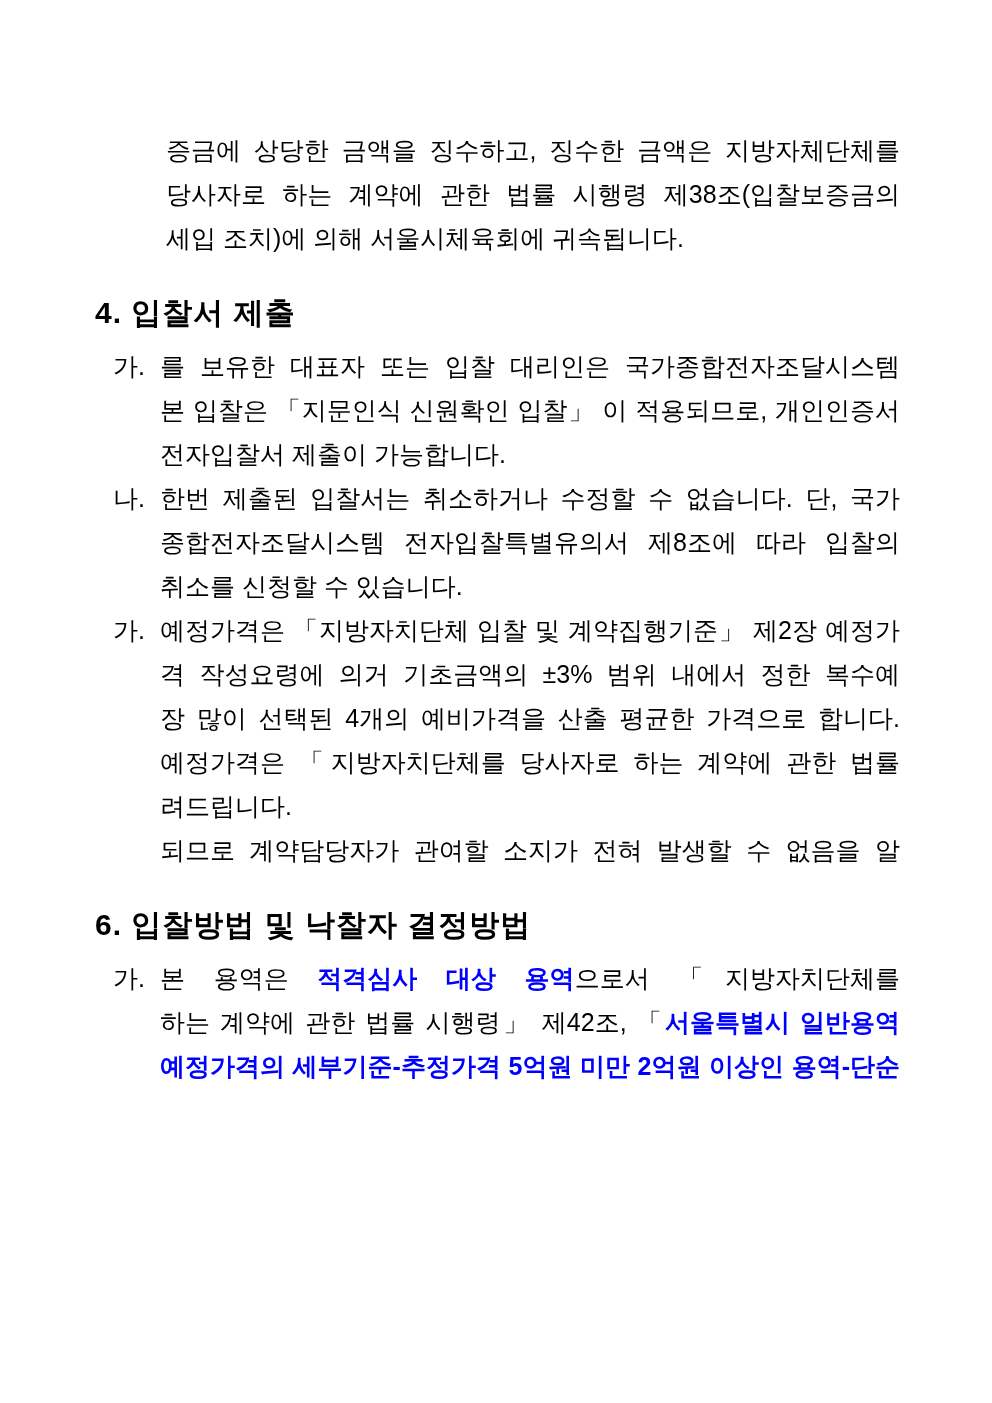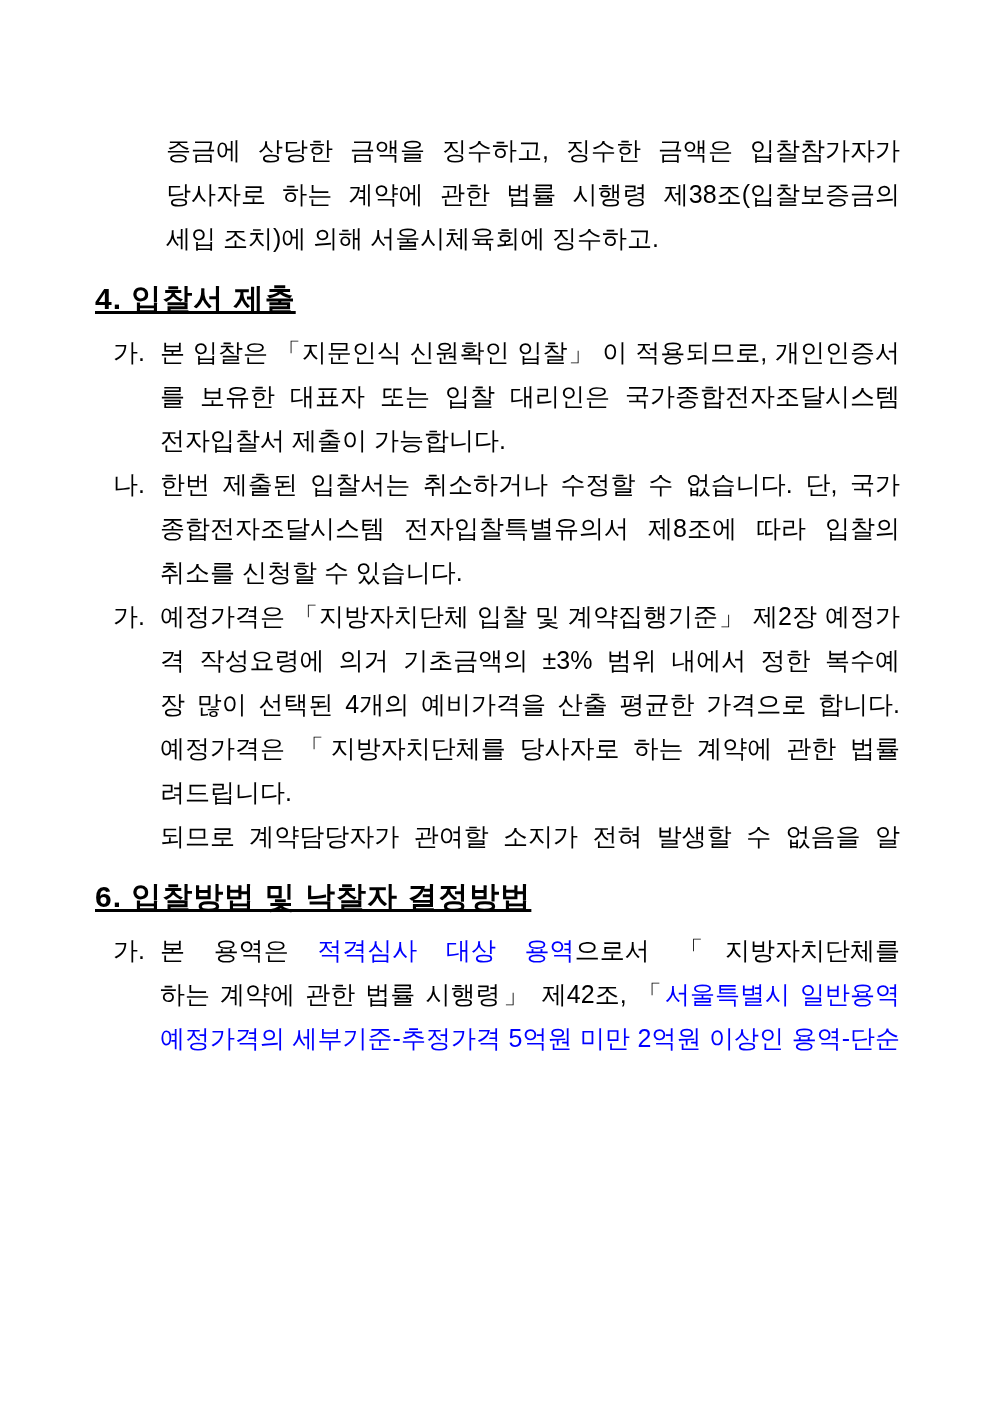--- a/index.html
+++ b/index.html
@@ -38,59 +38,58 @@
   
   .intro {
     margin-left: 71px; 
   }
   
   .heading {
     font-size: 30px;
     font-weight: bold;
     line-height: 46px;
     height: 46px;
-    margin-top: 16px;
+    margin-top: 30px;
     margin-bottom: 8px;
     letter-spacing: 1px;
     text-align: left;
     text-align-last: left;
-    text-decoration: underline;
   }
   
   .item {
     position: relative;
     padding-left: 65px; 
   }
   .item .label {
     position: absolute;
     left: 18px; 
     top: 0;
     font-size: 25px;
     line-height: 44px;
   }
   .seg { color: var(--ink, #000000); margin-top: 36px; }
-  .seg.blue { color: var(--blue, #0000ff); }
+  .seg.blue { color: var(--blue, #0000ff); font-weight: bold; }
 </style>
 </head>
 <body>
 
 <div class="doc">
 
   <div class="intro">
-    <div class="line">증금에 상당한 금액을 징수하고, 징수한 금액은 입찰참가자가</div>
+    <div class="line">증금에 상당한 금액을 징수하고, 징수한 금액은 지방자체단체를</div>
     <div class="line">당사자로 하는 계약에 관한 법률 시행령 제38조(입찰보증금의</div>
-    <div class="line last">세입 조치)에 의해 서울시체육회에 징수하고.</div>
+    <div class="line last">세입 조치)에 의해 서울시체육회에 귀속됩니다.</div>
   </div>
 
   <div class="heading">4. 입찰서 제출</div>
 
   <div class="item">
     <span class="label">가.</span>
+    <div class="line">를 보유한 대표자 또는 입찰 대리인은 국가종합전자조달시스템</div>
     <div class="line">본 입찰은 「지문인식 신원확인 입찰」 이 적용되므로, 개인인증서</div>
-    <div class="line">를 보유한 대표자 또는 입찰 대리인은 국가종합전자조달시스템</div>
     <div class="line last">전자입찰서 제출이 가능합니다.</div>
   </div>
 
   <div class="item">
     <span class="label">나.</span>
     <div class="line">한번 제출된 입찰서는 취소하거나 수정할 수 없습니다. 단, 국가</div>
     <div class="line">종합전자조달시스템 전자입찰특별유의서 제8조에 따라 입찰의</div>
     <div class="line last">취소를 신청할 수 있습니다.</div>
   </div>
 

